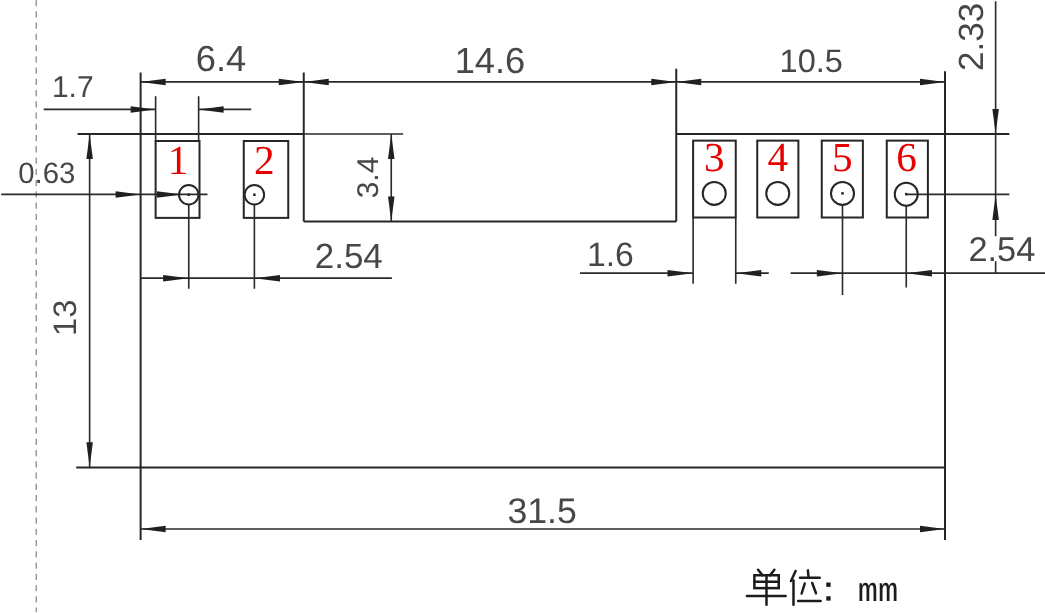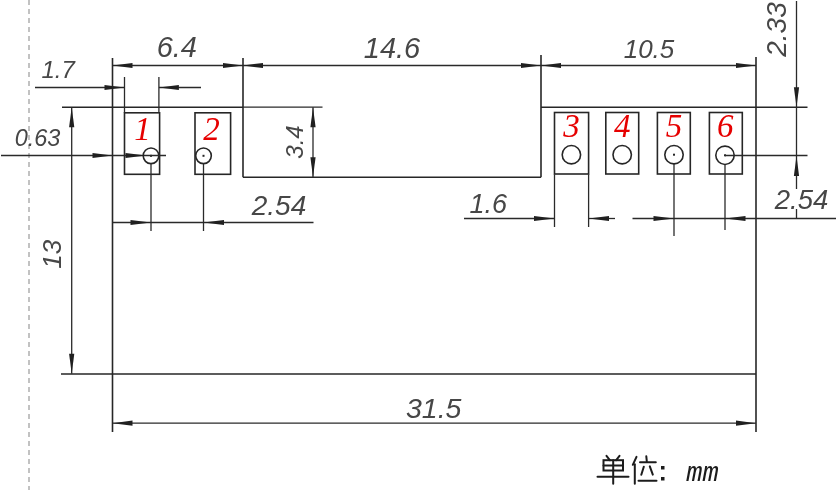--- a/index.html
+++ b/index.html
@@ -1,16 +1,16 @@
 <!DOCTYPE html>
 <html><head>
 <meta charset="utf-8">
 <style>
   html,body{margin:0;padding:0;background:#fff;}
-  .wrap{width:836px;height:490px;position:relative;overflow:hidden;background:#fff;font-style:italic;}
+  .wrap{width:836px;height:490px;position:relative;overflow:hidden;background:#fff;}
 </style>
 </head>
 <body>
 <div class="wrap">
 <svg width="836" height="490" viewBox="0 0 836 490">
   <rect x="0" y="0" width="836" height="490" fill="#ffffff"></rect>
 
   <line x1="29" y1="0" x2="29" y2="490" stroke="#9a9a9a" stroke-width="1.2" stroke-dasharray="5 4"></line>
 
   <g stroke="#262626" stroke-width="1.6" fill="none">

